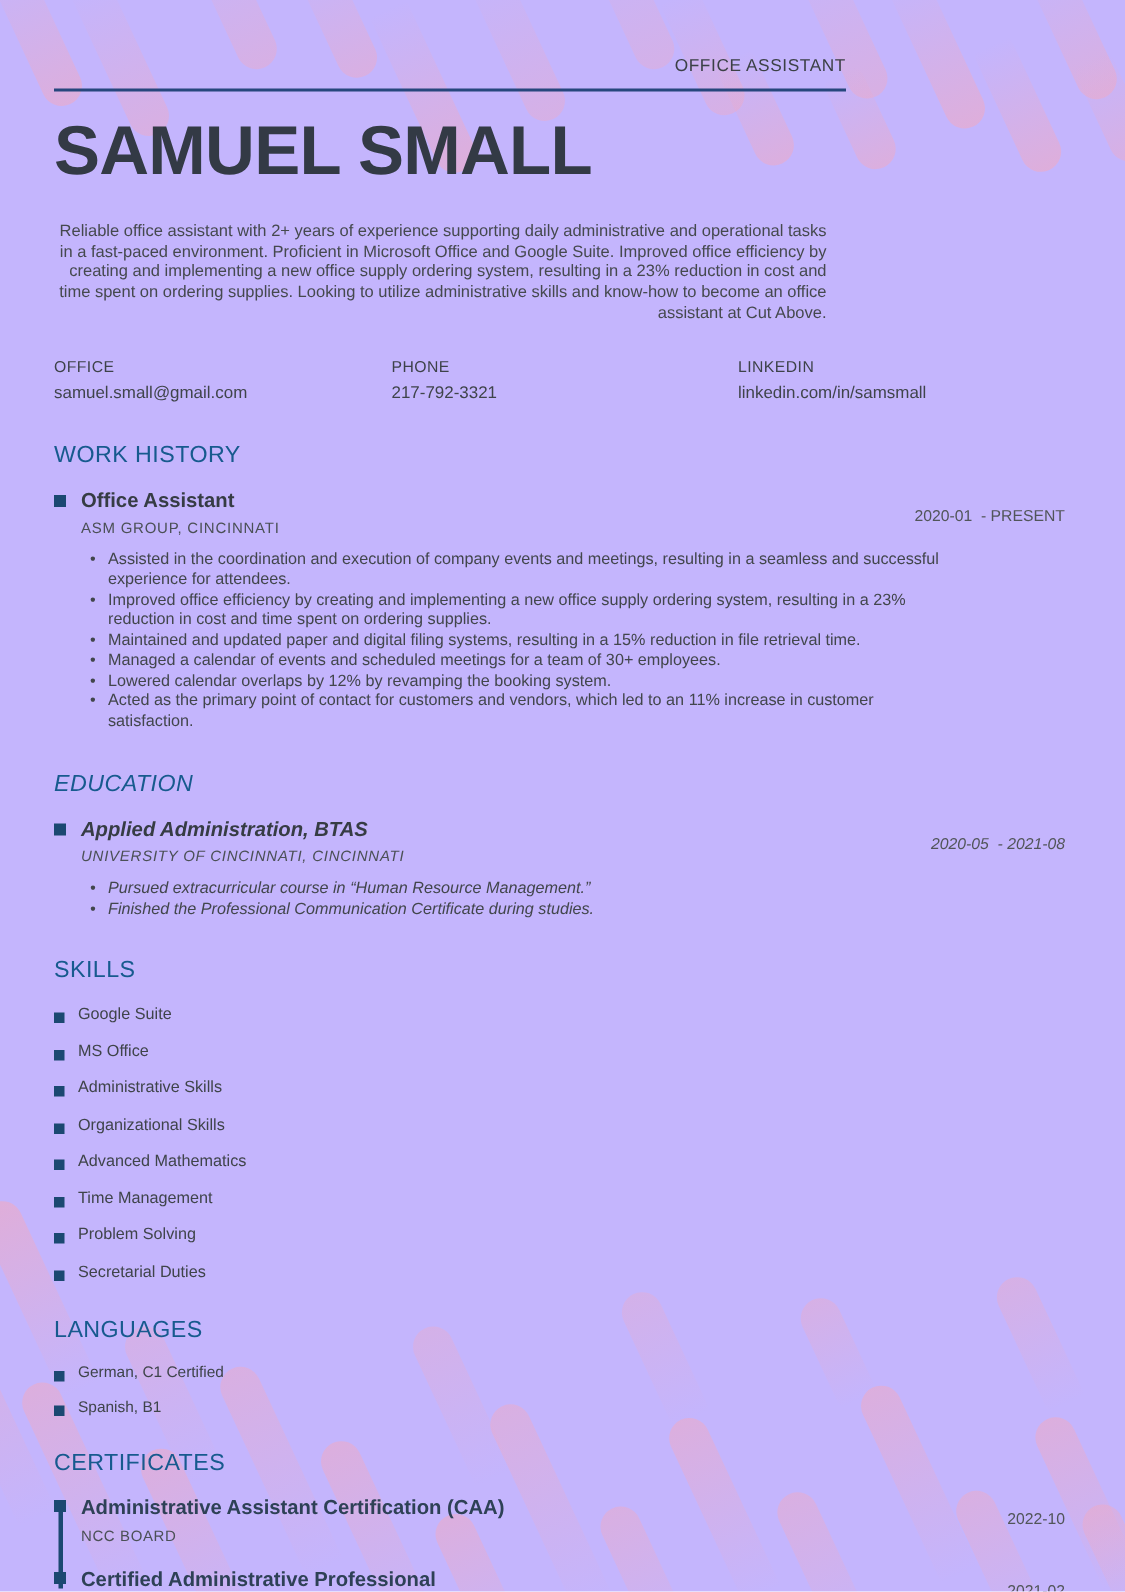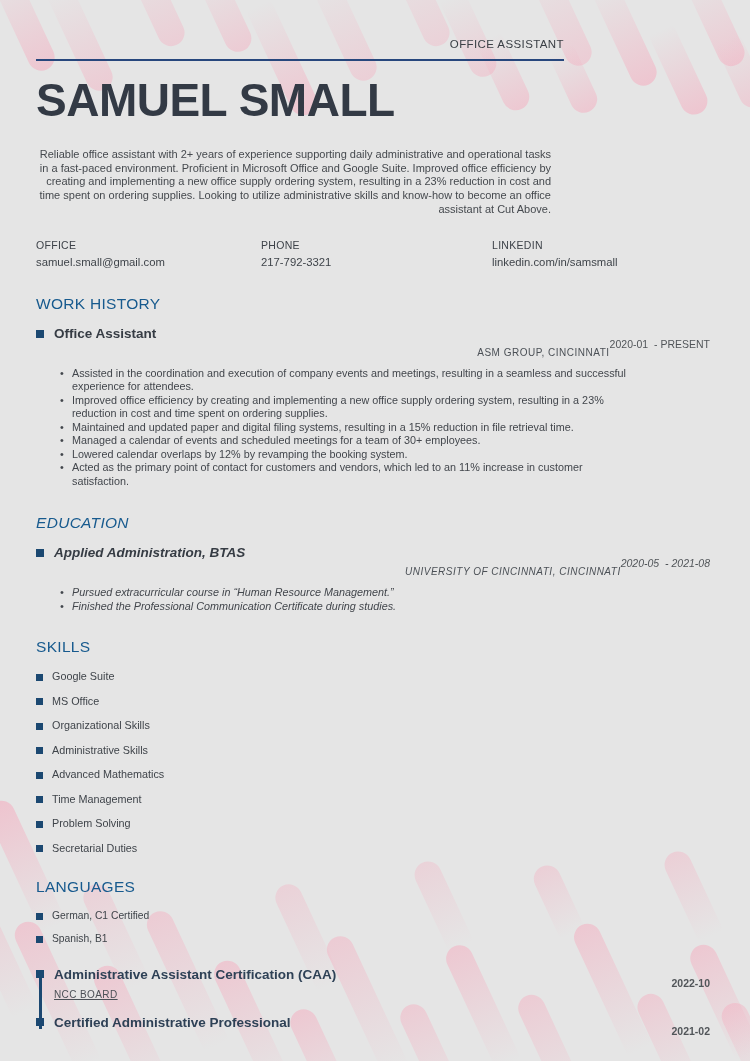--- a/index.html
+++ b/index.html
@@ -1,20 +1,20 @@
 <!DOCTYPE html>
 <html><head>
 <meta charset="utf-8">
 <style>
   * { margin:0; padding:0; box-sizing:border-box; }
   html,body { background:#ffffff; }
   body { font-family:"Liberation Sans","DejaVu Sans",sans-serif; }
   .page{
     position:relative; width:750px; height:1061px; margin:0 auto;
-    background:#e5e5e5; overflow:hidden;
+    background:#c4b5fd; overflow:hidden;
   }
   .bg{ position:absolute; inset:0; overflow:hidden; z-index:0; }
   .stripe{ position:absolute; width:27px; border-radius:14px; transform:rotate(-25deg); }
   .content{ position:relative; z-index:1; padding:0 40px 0 36px; }
 
   
   .top-header{ margin-top:38px; width:528px; }
   .role-title{ text-align:right; font-size:11.5px; letter-spacing:.4px; color:#3b4046; }
   .header-rule{ margin-top:9px; border-bottom:2px solid #27477d; }
   h1.name{
@@ -36,43 +36,43 @@
   .sec-edu{ margin-top:26px;font-style:italic; }
   .sec-skills{ margin-top:25px; }
   .sec-lang{ margin-top:24px; }
   .sec-cert{ margin-top:23px; }
 
   .item-head{ display:flex; margin-top:13px; }
   .sq{ flex:0 0 8px; width:8px; height:8px; background:#1b4871; margin:4px 10px 0 0; }
   .item-main{ flex:1 1 auto; }
   h3.item-title{ font-size:13.5px; font-weight:700; color:#363c44; }
   .item-title.cert-title{ color:#2e4156; }
-  .item-org{ margin-top:6px; font-size:10px; letter-spacing:.5px; color:#4b5056;text-align:right; }
+  .item-org{ margin-top:6px; font-size:10px; letter-spacing:.5px; color:#4b5056; }
   .item-date{ flex:0 0 auto; margin-top:12px; font-size:10.5px; color:#515559; white-space:pre; }
 
   ul.dots{ list-style:none; margin-top:9px; max-width:600px; }
   ul.dots li{
     position:relative; padding-left:36px; font-size:10.8px; line-height:13.5px; color:#42464c;
   }
   ul.dots li::before{
     content:"•"; position:absolute; left:24px; top:0; color:#42464c;
   }
 
   ul.squares{ list-style:none; margin-top:14px; }
-  ul.squares li{ display:flex; align-items:center; margin-bottom:12.5px; font-size:10.8px; color:#3f444a; }
+  ul.squares li{ display:flex; align-items:flex-end; margin-bottom:12.5px; font-size:10.8px; color:#3f444a; }
   ul.squares li .sq{ flex:0 0 7px; width:7px; height:7px; margin:2px 9px 0 0; }
   ul.squares.lang li{ font-size:10.3px; margin-bottom:12px; }
 
   .certs{ position:relative; margin-top:12px; }
   .cert-line{ position:absolute; left:3px; top:11px; width:2.5px; height:51px; background:#1b4871; }
   .cert-item{ display:flex; }
   .cert-item + .cert-item{ margin-top:15px; }
   .cert-item .sq{ margin-top:3px; }
-  .cert-item .item-date{ margin-top:10px;font-weight:bold; }
-  .cert-issuer{ margin-top:7px; font-size:10px; letter-spacing:.4px; color:#4b5056;text-decoration:underline; }
+  .cert-item .item-date{ margin-top:10px; }
+  .cert-issuer{ margin-top:7px; font-size:10px; letter-spacing:.4px; color:#4b5056; }
 </style>
 </head>
 <body>
 
 <div class="page">
   <div class="bg" id="bg">
       <div class="stripe" style="left: 8px; top: -45px; height: 120px; background: linear-gradient(0deg, rgba(246, 168, 188, 0.5) 0%, rgba(246, 168, 188, 0) 92%);"></div>
       <div class="stripe" style="left: 66px; top: -25px; height: 120px; background: linear-gradient(0deg, rgba(246, 168, 188, 0.42) 0%, rgba(246, 168, 188, 0) 92%);"></div>
       <div class="stripe" style="left: 140px; top: -60px; height: 110px; background: linear-gradient(0deg, rgba(246, 168, 188, 0.38) 0%, rgba(246, 168, 188, 0) 92%);"></div>
       <div class="stripe" style="left: 210px; top: -40px; height: 95px; background: linear-gradient(0deg, rgba(246, 168, 188, 0.42) 0%, rgba(246, 168, 188, 0) 92%);"></div>
@@ -175,25 +175,25 @@
         <li>
             <span class="sq"></span>
             <span>Google Suite</span>
           </li>
         <li>
             <span class="sq"></span>
             <span>MS Office</span>
           </li>
         <li>
             <span class="sq"></span>
+            <span>Administrative Skills</span>
+          </li>
+        <li>
+            <span class="sq"></span>
             <span>Organizational Skills</span>
-          </li>
-        <li>
-            <span class="sq"></span>
-            <span>Administrative Skills</span>
           </li>
         <li>
             <span class="sq"></span>
             <span>Advanced Mathematics</span>
           </li>
         <li>
             <span class="sq"></span>
             <span>Time Management</span>
           </li>
         <li>
@@ -215,20 +215,21 @@
             <span>German, C1 Certified</span>
           </li>
         <li>
             <span class="sq"></span>
             <span>Spanish, B1</span>
           </li>
       </ul>
     </section>
 
     <section class="sec-cert">
+      <h2 class="section-heading">CERTIFICATES</h2>
       <div class="certs">
         <div class="cert-line"></div>
         <div class="cert-item">
           <span class="sq"></span>
           <div class="item-main">
             <h3 class="item-title cert-title">Administrative Assistant Certification (CAA)</h3>
             <div class="cert-issuer">NCC BOARD</div>
           </div>
           <div class="item-date">2022-10</div>
         </div>

